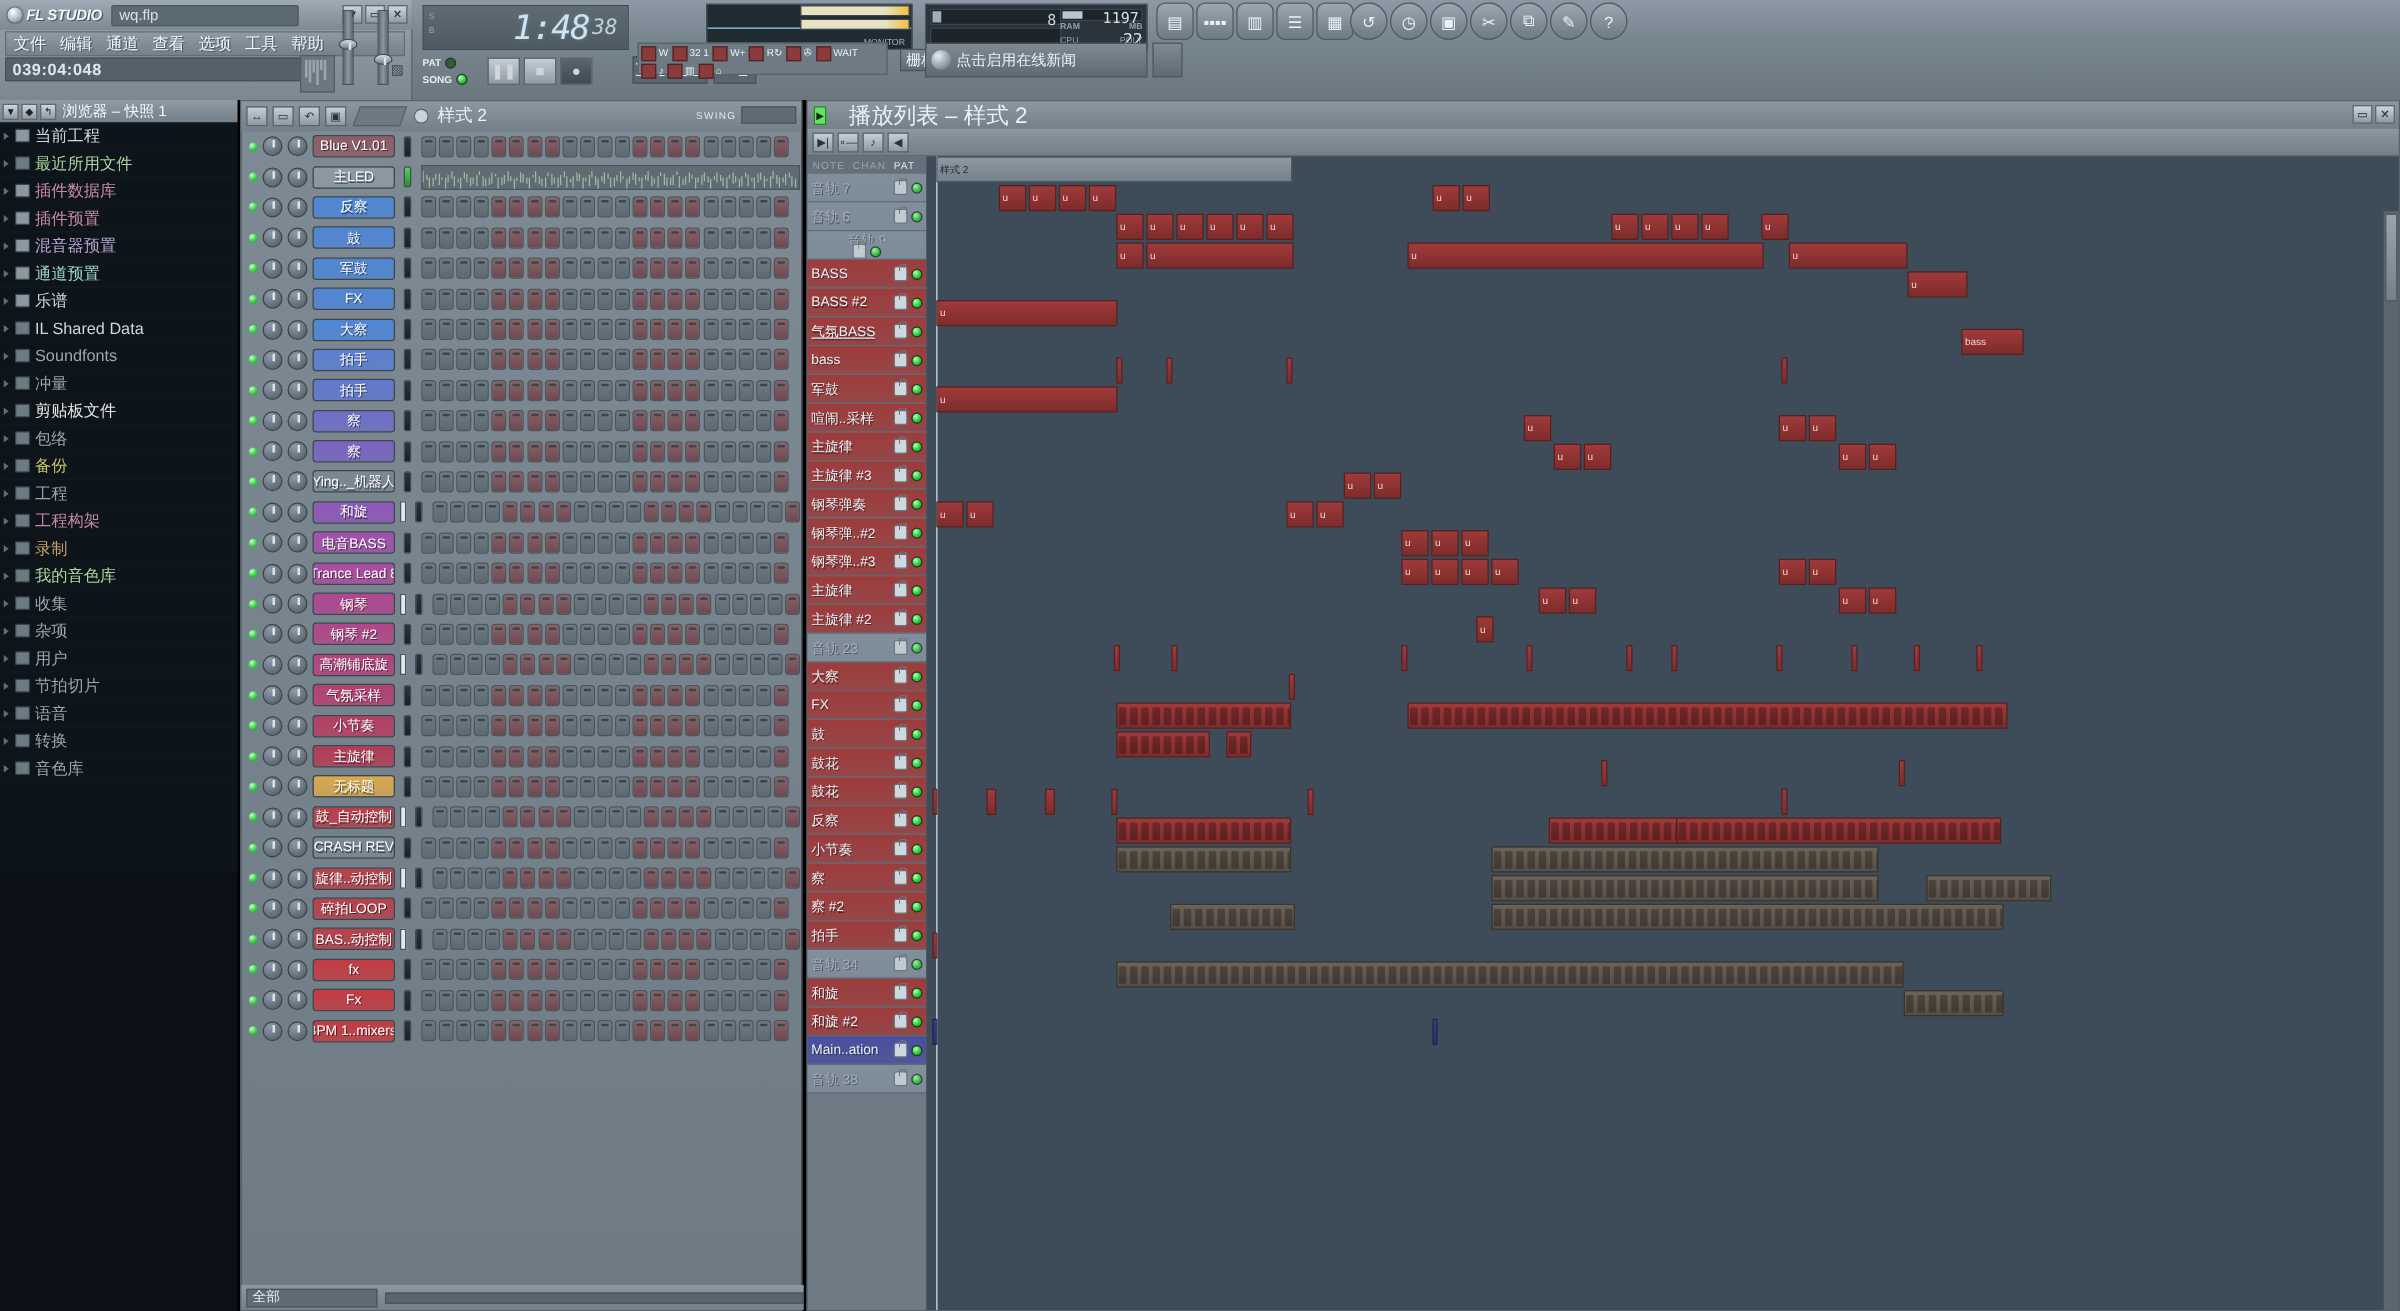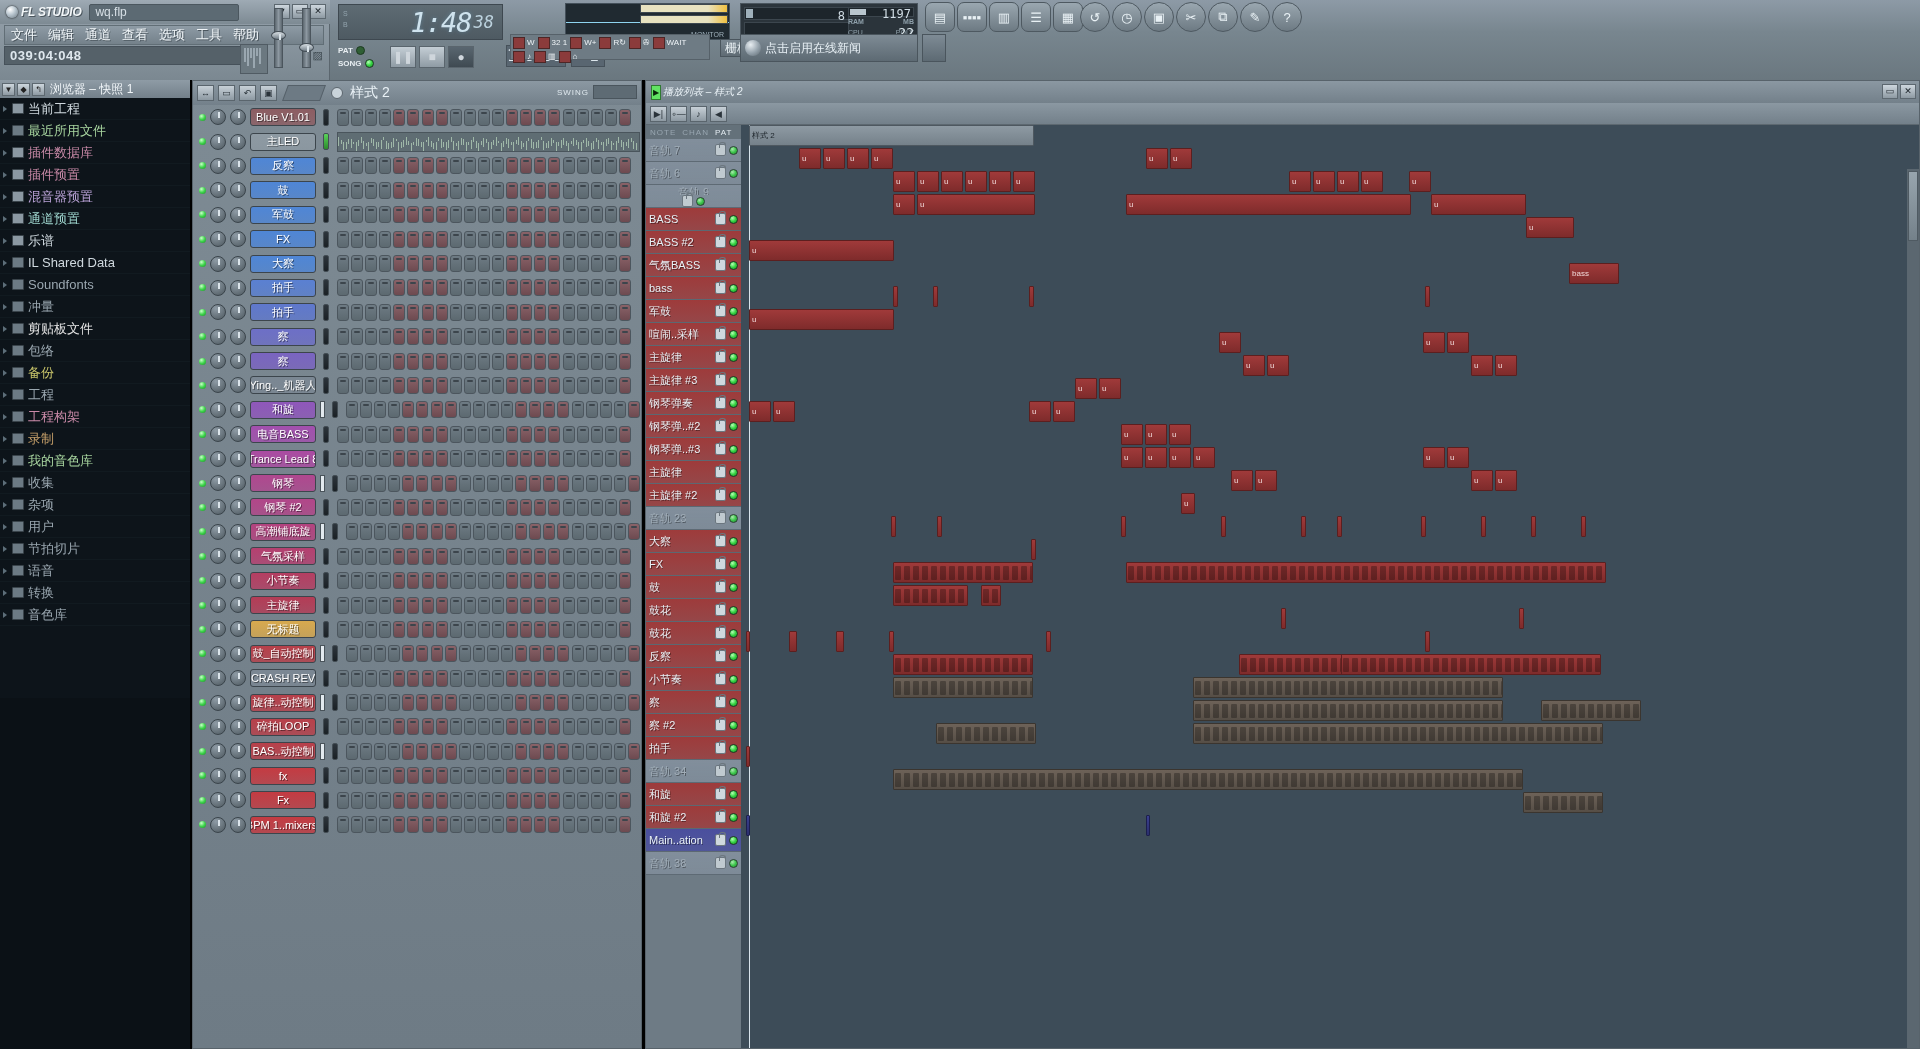--- a/index.html
+++ b/index.html
@@ -170,21 +170,21 @@
 
   
   .pl{position:absolute;left:645px;top:80px;width:1275px;height:969px;
      background:linear-gradient(180deg,#7e8b94,#6e7b85);border:1px solid #58636b;}
   .pl-head{height:22px;background:linear-gradient(180deg,#8b98a2,#73808a);
      display:flex;align-items:center;gap:2px;padding-left:3px;position:relative;}
   .pl-tool{width:17px;height:16px;background:linear-gradient(180deg,#c7d0d7,#8d99a2);
      border:1px solid #5a656d;font-size:9px;text-align:center;line-height:14px;color:#2a333a;}
   .pl-green{width:10px;height:15px;background:#62e463;border:1px solid #2f7a30;
      font-size:8px;color:#0a2a0a;text-align:center;line-height:13px;}
-  .pl-title{font-size:10px;color:#e9f1f6;margin-left:0;font-style:italic;}
+  .pl-title{font-size:18px;color:#e9f1f6;margin-left:16px;}
   .plwin{position:absolute;right:3px;top:3px;display:flex;gap:2px;}
   .pl-sub{height:22px;background:linear-gradient(180deg,#8b98a2,#73808a);
      display:flex;align-items:center;gap:3px;padding-left:4px;border-bottom:1px solid #5d6870;}
   .pl-body{position:absolute;left:0;top:44px;right:0;bottom:0;display:flex;}
   .tracks{width:95px;background:#6e7b85;}
   .notebar{height:14px;background:#64717a;display:flex;align-items:center;gap:6px;
      padding-left:4px;font-size:8px;color:#98a6b0;letter-spacing:1px;}
   .trow{height:23px;display:flex;align-items:center;justify-content:space-between;
      padding:0 3px;border-bottom:1px solid #5c6872;font-size:11px;color:#e8f0f5;}
   .trow .nm{overflow:hidden;white-space:nowrap;text-shadow:1px 1px 0 #00000070;}
@@ -1507,20 +1507,24 @@
             <div class="step accent"></div>
             <div class="step accent"></div>
             <div class="step"></div>
             <div class="step"></div>
             <div class="step"></div>
             <div class="step"></div>
             <div class="step accent"></div>
           </div>
         </div>
       </div>
+    <div class="rack-foot">
+      <div class="allsel">全部</div>
+      <div class="hscroll"></div>
+    </div>
   </div>
 
   <div class="pl">
     <div class="pl-head">
       <div id="pl-tools" style="display:flex;gap:2px;"></div>
       <div class="pl-green">▶</div>
       <div class="pl-title">播放列表 – 样式 2</div>
       <div class="plwin">
         <div class="winbtn">▭</div>
         <div class="winbtn">✕</div>
@@ -1569,21 +1573,21 @@
                 <i class="led on"></i>
               </span>
             </div>
             <div class="trow" style="background: linear-gradient(rgb(158, 59, 59), rgba(158, 59, 59, 0.816));">
               <span class="nm">BASS #2</span>
               <span class="ic">
                 <i class="lock"></i>
                 <i class="led on"></i>
               </span>
             </div>
-            <div class="trow" style="background: linear-gradient(rgb(158, 59, 59), rgba(158, 59, 59, 0.816));">
+            <div class="trow" style="background: linear-gradient(rgb(158, 59, 59), rgba(158, 59, 59, 0.816)); text-decoration: underline;">
               <span class="nm">气氛BASS</span>
               <span class="ic">
                 <i class="lock"></i>
                 <i class="led on"></i>
               </span>
             </div>
             <div class="trow" style="background: linear-gradient(rgb(158, 59, 59), rgba(158, 59, 59, 0.816));">
               <span class="nm">bass</span>
               <span class="ic">
                 <i class="lock"></i>

